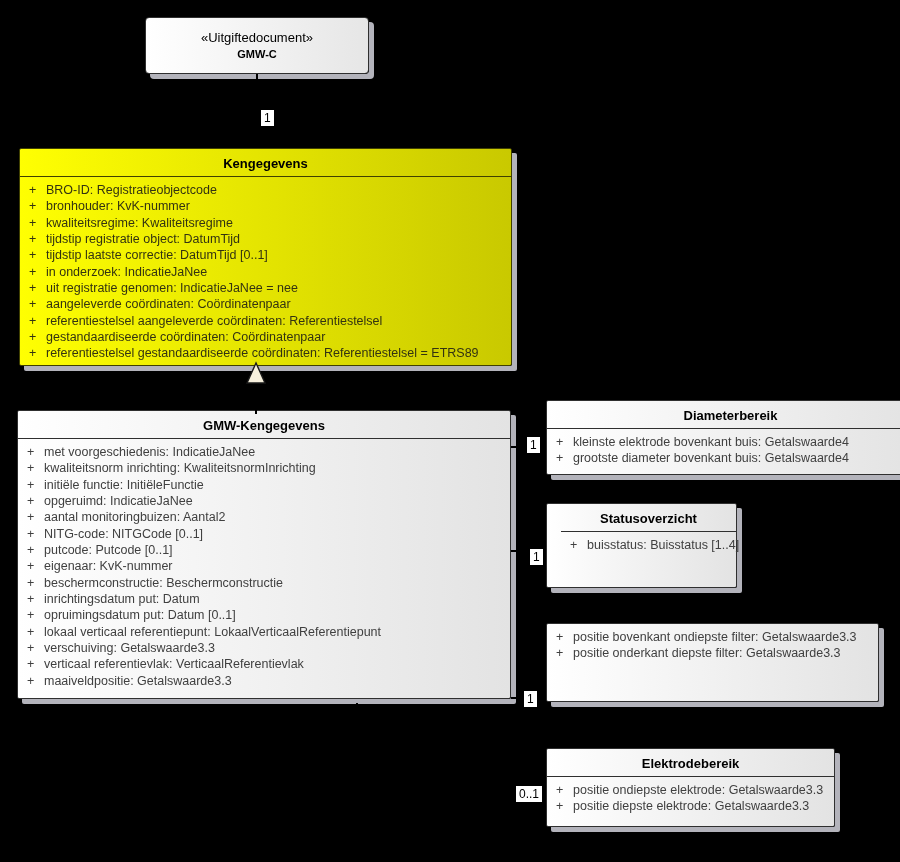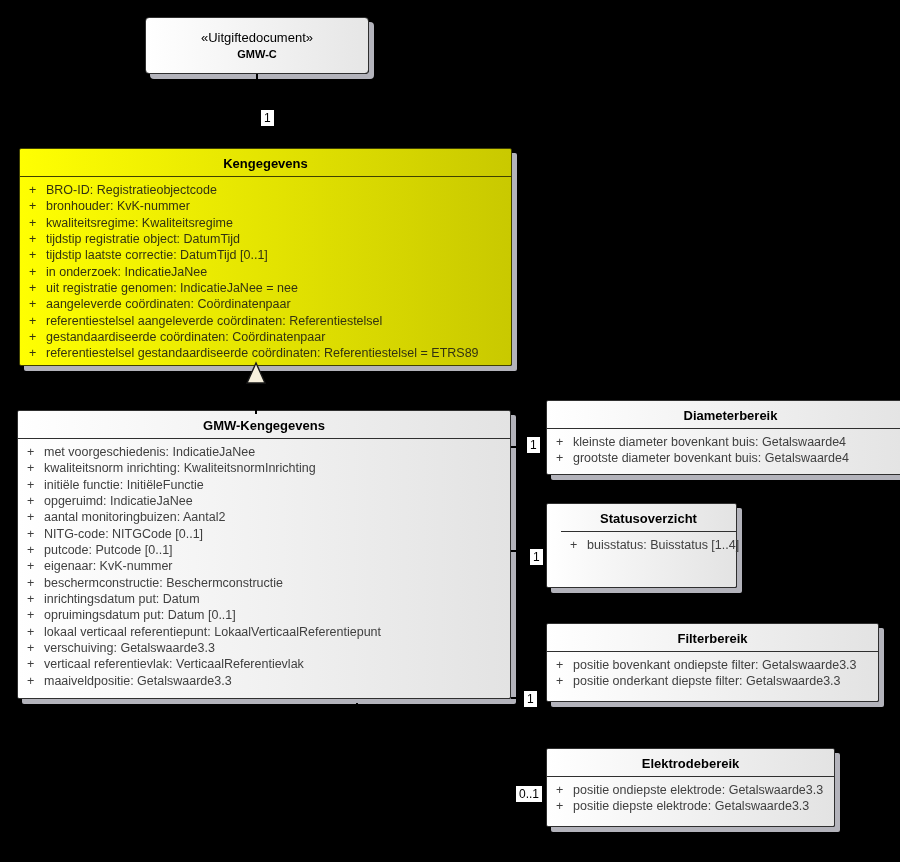--- a/index.html
+++ b/index.html
@@ -210,21 +210,21 @@
       </div>
     </div>
 </div>
 
 <div id="diameterbereik" class="class-box">
   <div class="class-title">Diameterbereik</div>
   <div class="attrs">
 
       <div class="attr-row">
         <span class="vis">+</span>
-        <span>kleinste diameter bovenkant buis: Getalswaarde4</span>
+        <span>kleinste elektrode bovenkant buis: Getalswaarde4</span>
       </div>
 
       <div class="attr-row">
         <span class="vis">+</span>
         <span>grootste diameter bovenkant buis: Getalswaarde4</span>
       </div>
     </div>
 </div>
 
 <div id="statusoverzicht" class="class-box">
@@ -232,21 +232,20 @@
   <div class="attrs">
 
       <div class="attr-row">
         <span class="vis">+</span>
         <span>buisstatus: Buisstatus [1..4]</span>
       </div>
     </div>
 </div>
 
 <div id="filterbereik" class="class-box">
-  <div class="class-title">Filterbereik</div>
   <div class="attrs">
 
       <div class="attr-row">
         <span class="vis">+</span>
         <span>positie bovenkant ondiepste filter: Getalswaarde3.3</span>
       </div>
 
       <div class="attr-row">
         <span class="vis">+</span>
         <span>positie onderkant diepste filter: Getalswaarde3.3</span>

